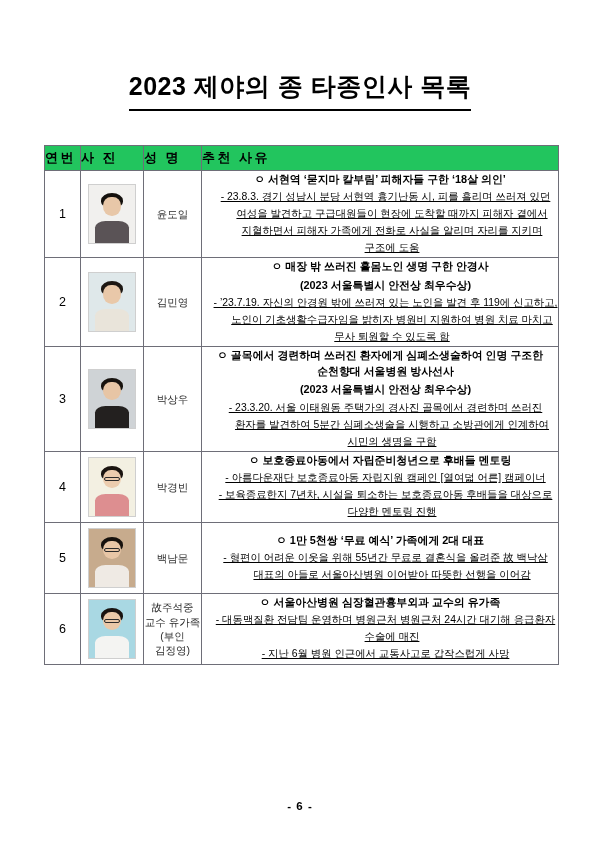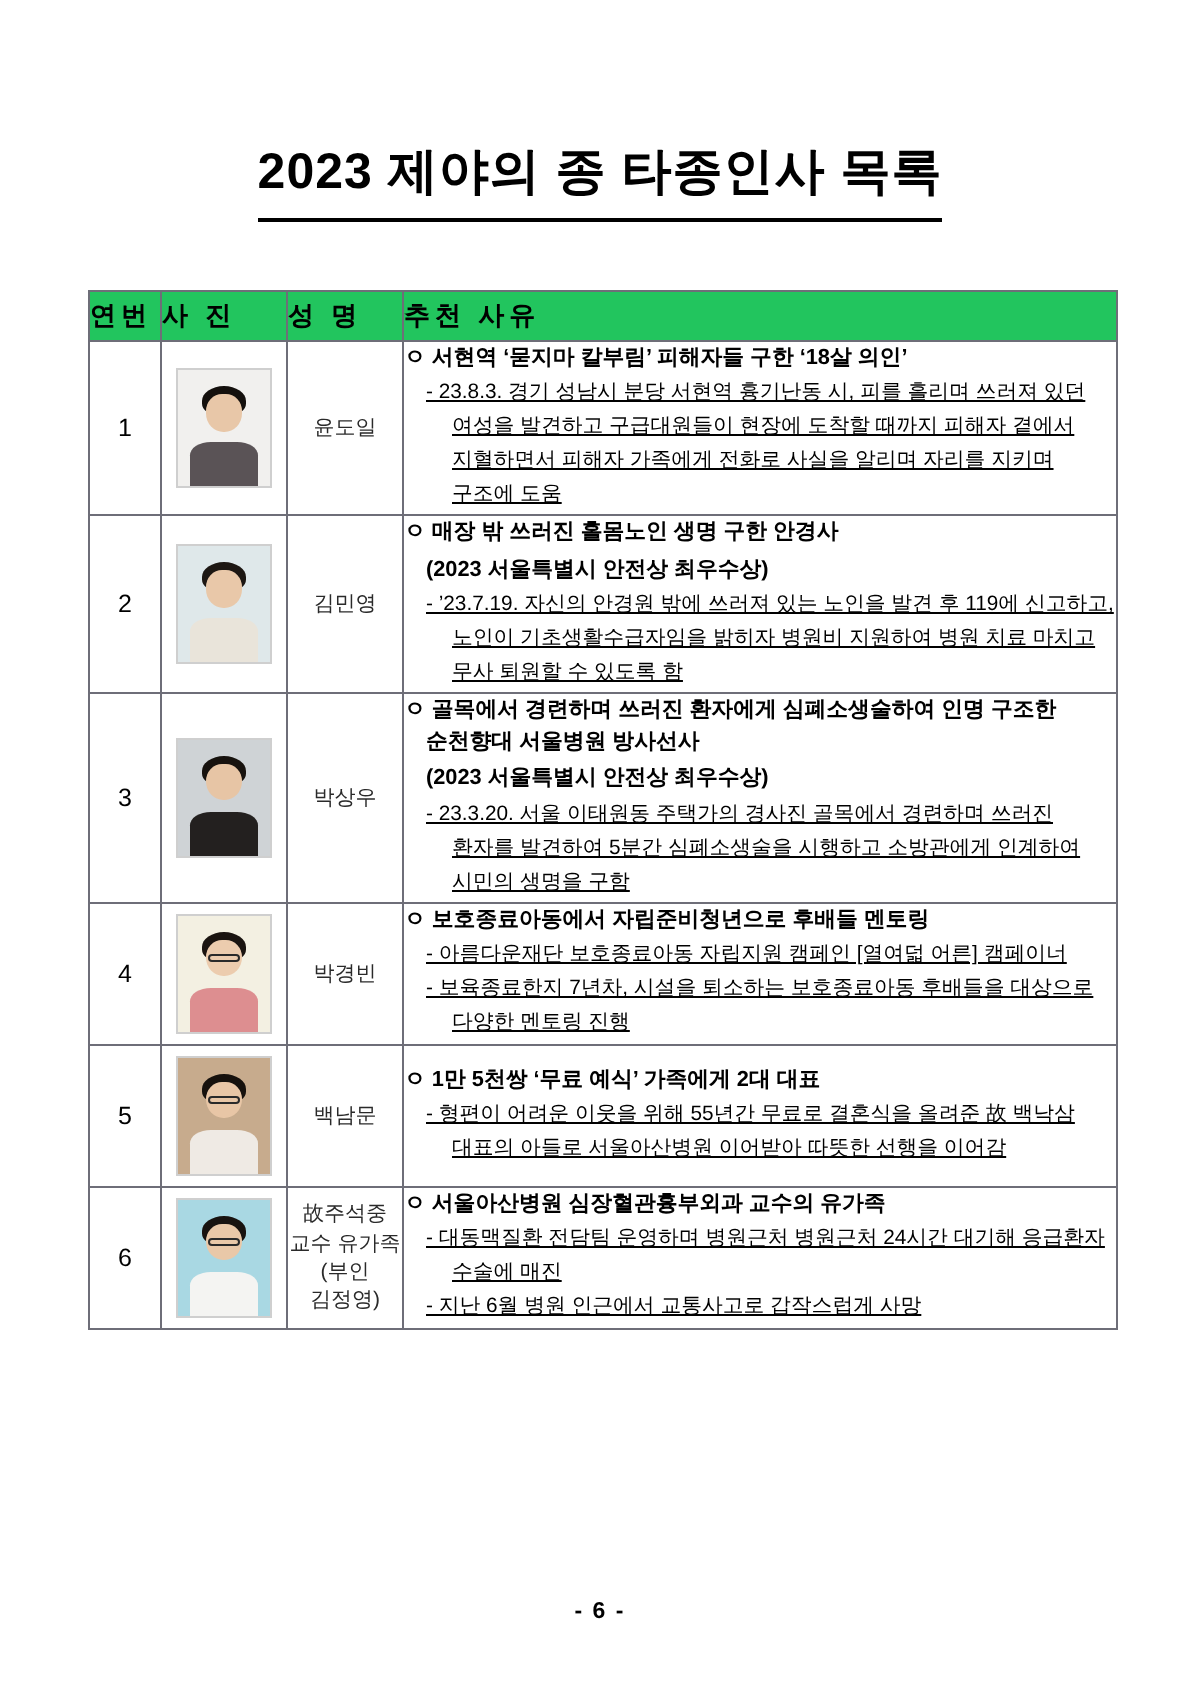--- a/index.html
+++ b/index.html
@@ -71,20 +71,21 @@
   }
   table.list {
     border-collapse: collapse;
     width: 510px;
     table-layout: fixed;
   }
   table.list th, table.list td {
     border: 1.1px solid #6e6e78;
     padding: 0;
     vertical-align: middle;
+    text-align: center;
   }
   table.list thead th {
     background: #22c55e;
     height: 21px;
     font-size: 13px;
     font-weight: bold;
     text-align: left;
     letter-spacing: 2.5px;
     padding: 1px 0 2px 0;
   }

